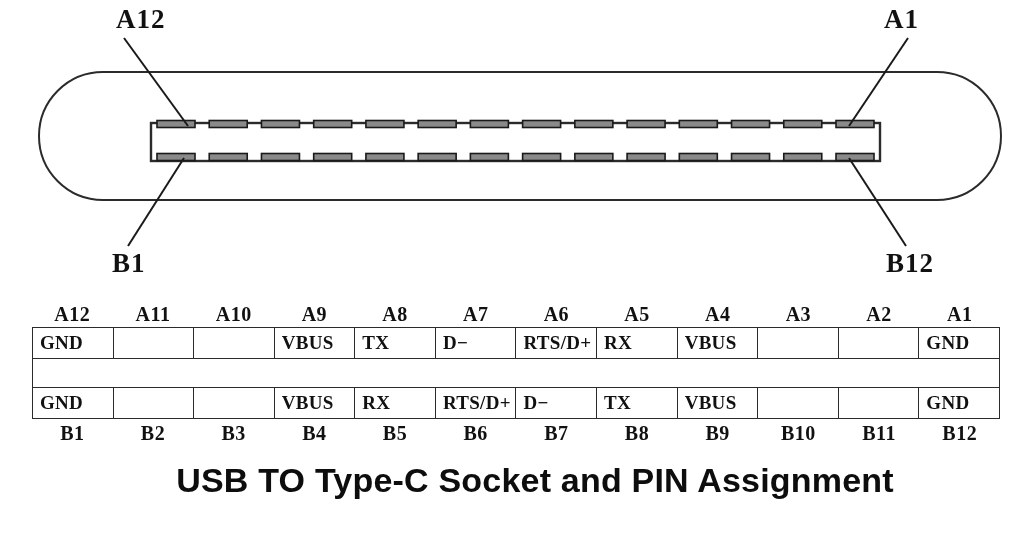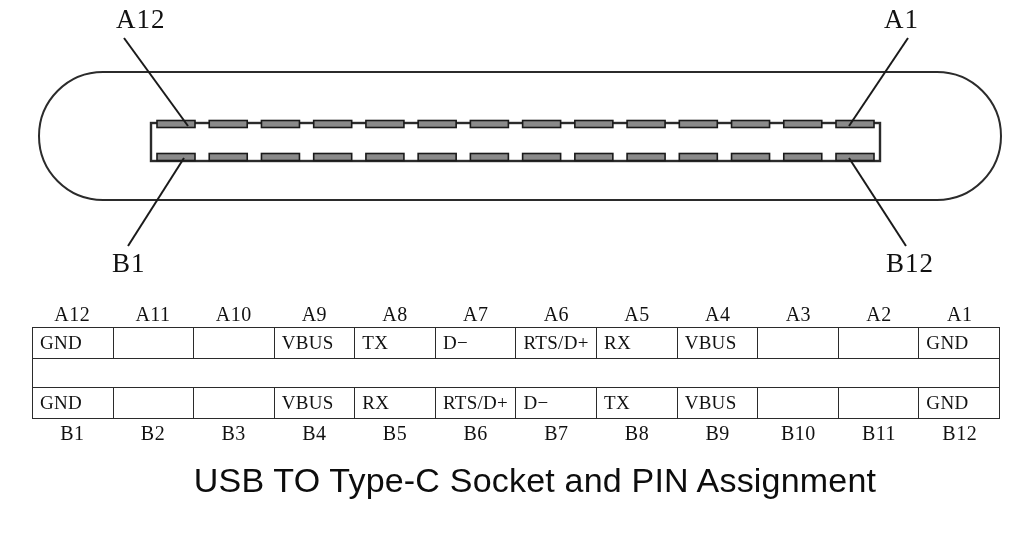--- a/index.html
+++ b/index.html
@@ -14,20 +14,21 @@
     position: relative;
     overflow: hidden;
     color: #1a1a1a;
   }
 
   #stage {
     position: absolute;
     left: 0; top: 0;
     width: 1036px;
     height: 535px;
+    font-weight: bold;
   }
 
   
   #connector-figure {
     position: absolute;
     left: 0; top: 0;
     width: 1036px;
     height: 290px;
   }
   #connector-svg {

